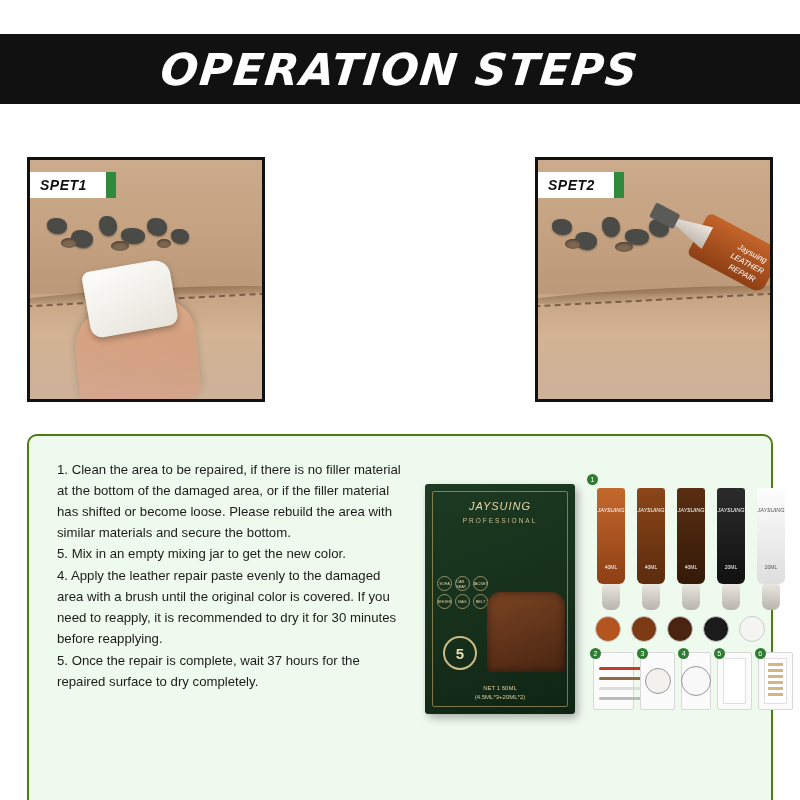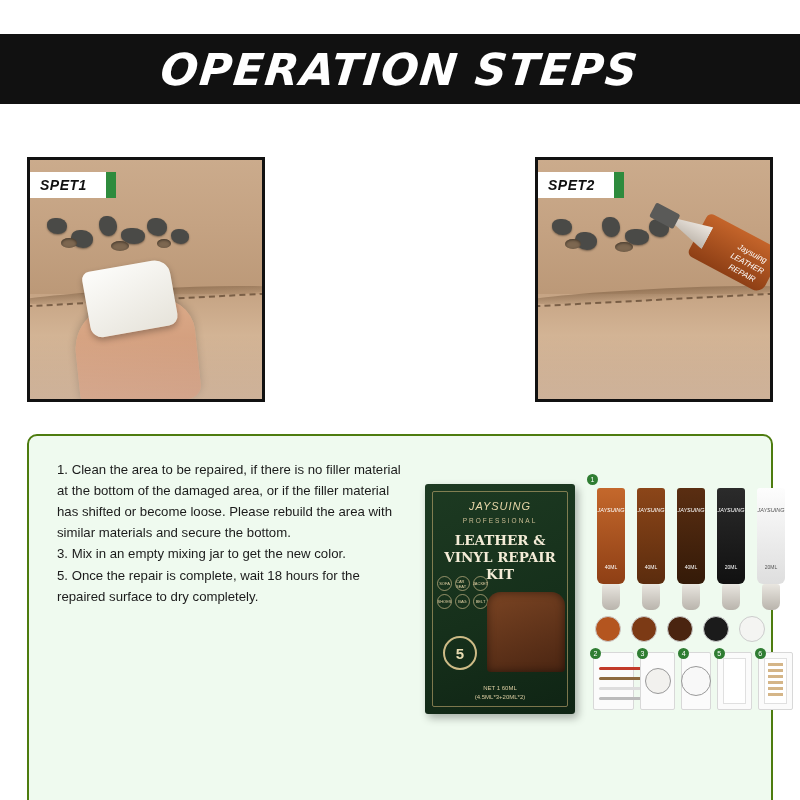--- a/index.html
+++ b/index.html
@@ -342,31 +342,31 @@
       <div class="step-badge">
         <span>SPET2</span>
       </div>
     </div>
 
   </div>
 
   <div class="info-panel">
     <div class="info-text">
       <p>1. Clean the area to be repaired, if there is no filler material at the bottom of the damaged area, or if the filler material has shifted or become loose. Please rebuild the area with similar materials and secure the bottom.</p>
-      <p>3. Mix in an empty mixing jar to get the new color.</p>
-      <p>5. Once the repair is complete, wait 18 hours for the repaired surface to dry completely.</p>
+      <p>5. Mix in an empty mixing jar to get the new color.</p>
+      <p>4. Apply the leather repair paste evenly to the damaged area with a brush until the original color is covered. If you need to reapply, it is recommended to dry it for 30 minutes before reapplying.</p>
+      <p>5. Once the repair is complete, wait 37 hours for the repaired surface to dry completely.</p>
     </div>
 
     <div class="product-area">
 
       <div class="box">
         <div class="box-inner"></div>
         <div class="box-brand">JAYSUING</div>
         <div class="box-sub">PROFESSIONAL</div>
-        <div class="box-title">LEATHER &amp; VINYL REPAIR KIT</div>
         <div class="box-chips">
           <div class="chip">SOFA</div>
           <div class="chip">CAR SEAT</div>
           <div class="chip">JACKET</div>
           <div class="chip">SHOES</div>
           <div class="chip">BAG</div>
           <div class="chip">BELT</div>
         </div>
         <div class="box-chair"></div>
         <div class="box-badge">5</div>

